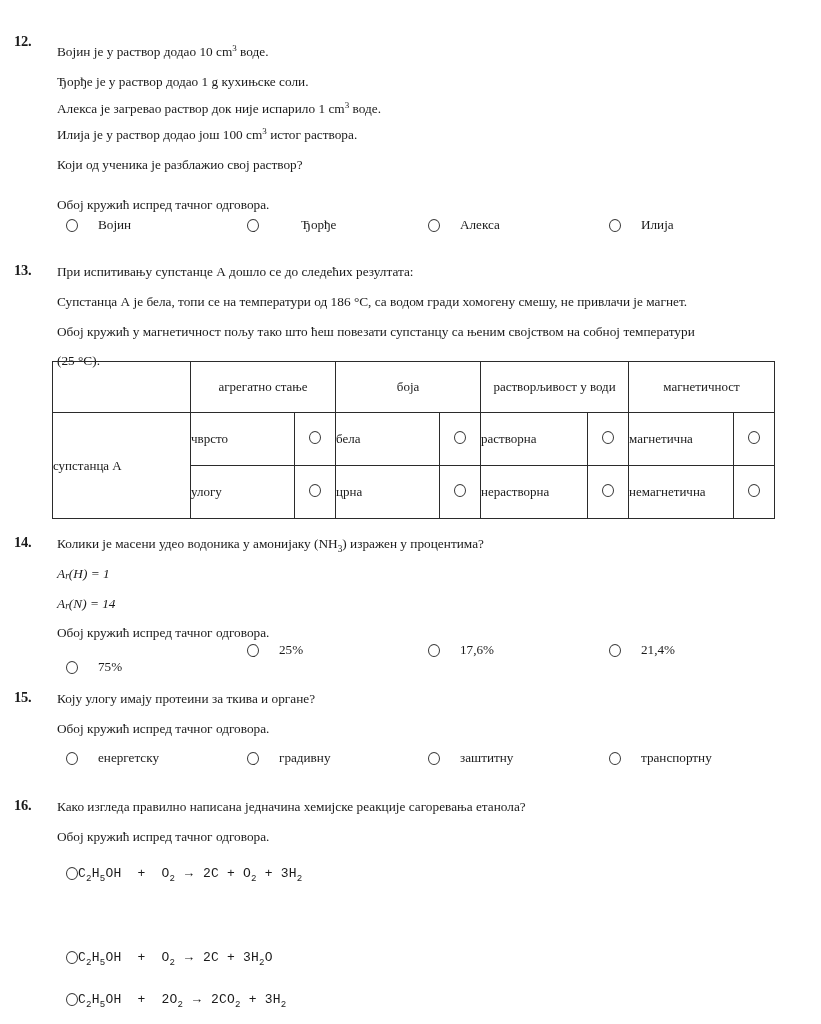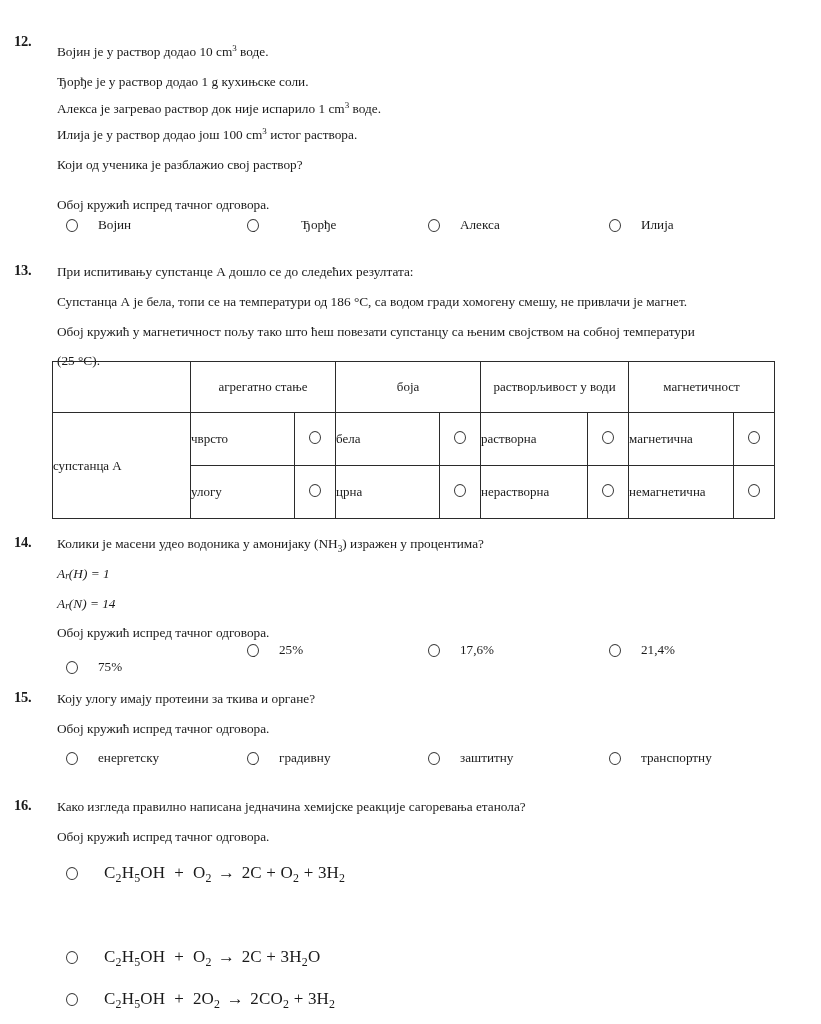--- a/index.html
+++ b/index.html
@@ -106,24 +106,24 @@
 
   
   .opt-stack {
     position: absolute;
     left: 66px;
     display: flex;
     align-items: center;
     height: 20px;
   }
   .eq {
-    margin-left: 26px;
-    font-size: 17px;
+    font-size: 13px;
     white-space: nowrap;
     letter-spacing: 0.2px;
+    font-family: Liberation Mono, monospace;
   }
   .eq .arrow { padding: 0 2px; }
 
   
   .tbl-wrap {
     position: absolute;
     left: 52px;
     top: 361px;
     width: 722px;
   }

